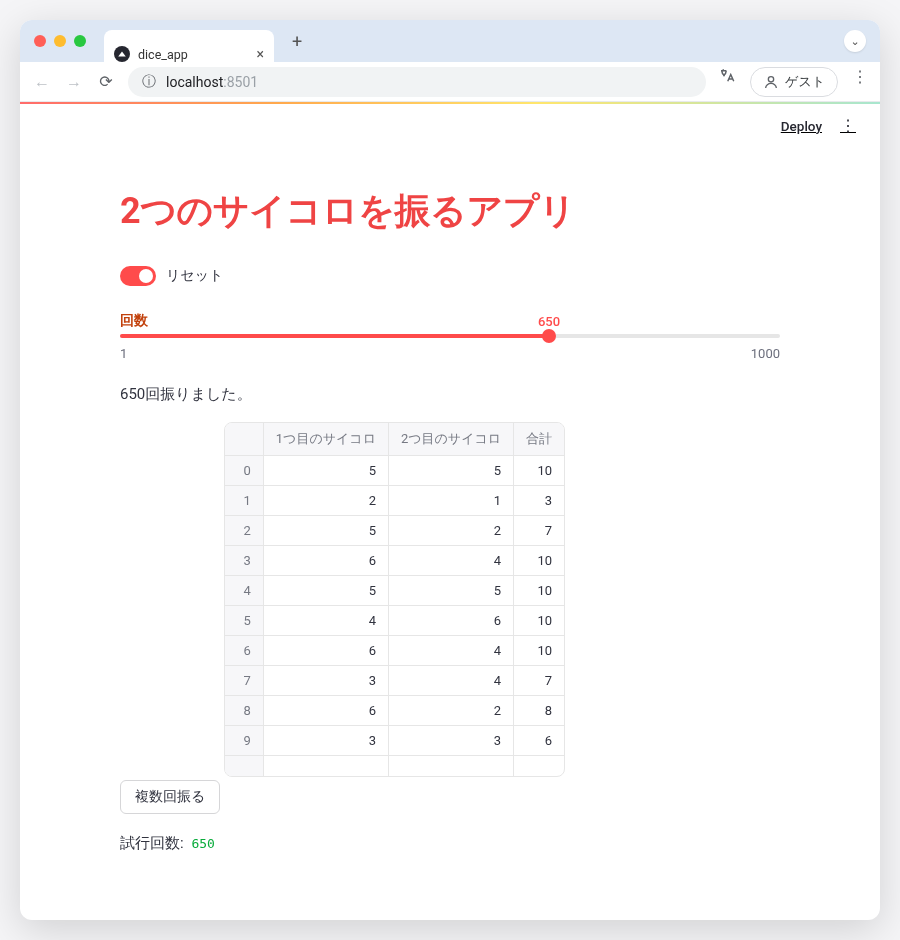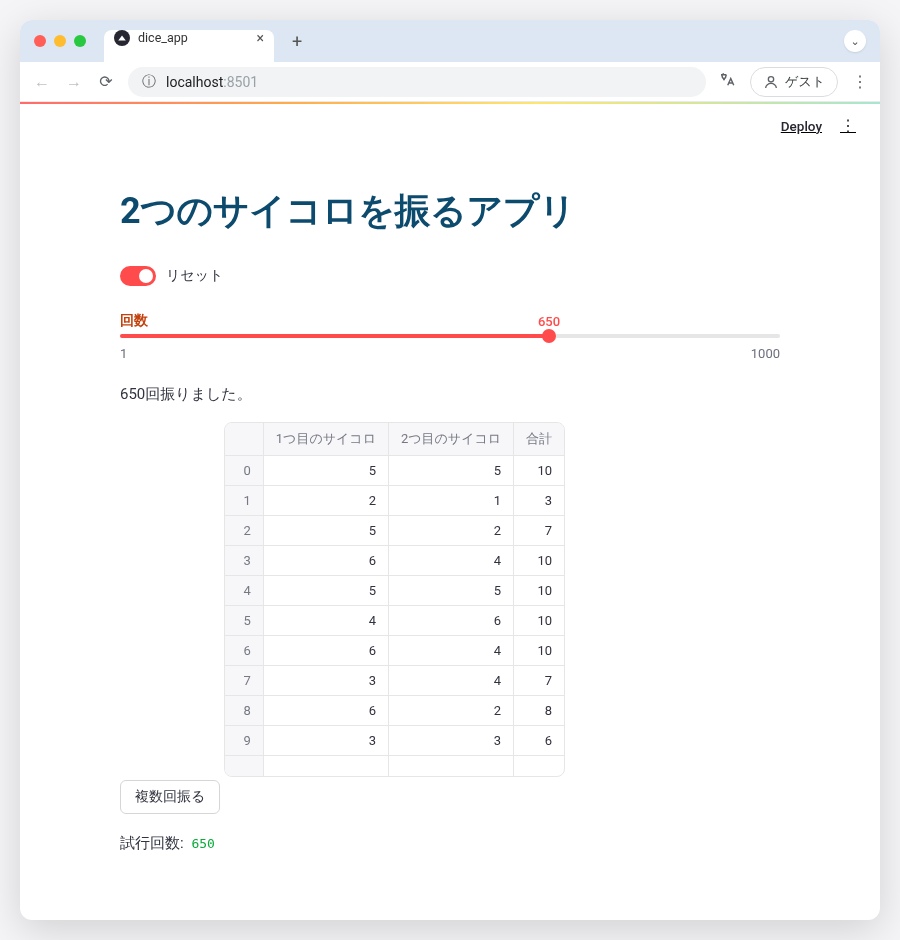--- a/index.html
+++ b/index.html
@@ -4,54 +4,54 @@
 <style>
 * { box-sizing: border-box; margin: 0; padding: 0; }
 body { font-family: -apple-system, BlinkMacSystemFont, "Segoe UI", Roboto, sans-serif; background: #f5f5f7; width: 900px; height: 940px; overflow: hidden; }
 .window { width: 860px; height: 900px; margin: 20px; background: #fff; border-radius: 12px; box-shadow: 0 10px 40px rgba(0,0,0,0.15); overflow: hidden; display: flex; flex-direction: column; position: relative; }
 .titlebar { background: #dde7f4; height: 42px; display: flex; align-items: center; padding: 0 14px; gap: 8px; }
 .traffic { display: flex; gap: 8px; }
 .tl { width: 12px; height: 12px; border-radius: 50%; }
 .tl.red { background: #ff5f57; }
 .tl.yellow { background: #febc2e; }
 .tl.green { background: #28c840; }
-.tab { background: #fff; border-radius: 8px 8px 0 0; height: 32px; margin-top: 10px; margin-left: 10px; display: flex; align-items: flex-start; padding: 0 10px 0 10px; gap: 8px; font-size: 12.5px; color: #333; min-width: 170px; }
+.tab { background: #fff; border-radius: 8px 8px 0 0; height: 32px; margin-top: 10px; margin-left: 10px; display: flex; align-items: flex-end; padding: 0 10px 0 10px; gap: 8px; font-size: 12.5px; color: #333; min-width: 170px; }
 .favicon { width: 16px; height: 16px; border-radius: 50%; background: #262730; display: flex; align-items: center; justify-content: center; }
 .favicon svg { width: 10px; height: 10px; fill: #fff; }
 .tab-title { flex: 1; }
 .tab-close { font-size: 14px; color: #555; cursor: pointer; }
 .new-tab { margin-left: 10px; color: #555; font-size: 18px; cursor: pointer; }
 .titlebar-spacer { flex: 1; }
 .chev-btn { width: 22px; height: 22px; background: #fff; border-radius: 50%; display: flex; align-items: center; justify-content: center; font-size: 11px; color: #555; cursor: pointer; box-shadow: 0 1px 2px rgba(0,0,0,0.1); }
 
 .toolbar { background: #fff; height: 40px; display: flex; align-items: center; padding: 0 12px; gap: 12px; border-bottom: 1px solid #e8eaed; }
 .nav-icon { color: #5f6368; font-size: 16px; width: 20px; text-align: center; cursor: pointer; }
 .nav-icon.disabled { color: #bdc1c6; cursor: default; }
 .addr { flex: 1; background: #f1f3f4; border-radius: 18px; height: 30px; display: flex; align-items: center; padding: 0 14px; gap: 10px; font-size: 14px; color: #3c4043; }
 .addr-info { font-size: 14px; color: #5f6368; }
 .addr-text { color: #9aa0a6; }
 .addr-text .host { color: #202124; }
-.toolbar-right { display: flex; align-items: center; gap: 14px; }
+.toolbar-right { display: flex; gap: 14px; }
 .translate-icon { color: #5f6368; font-size: 15px; cursor: pointer; }
 .guest-btn { border: 1px solid #dadce0; border-radius: 16px; height: 30px; padding: 0 12px; display: flex; align-items: center; gap: 6px; font-size: 13px; color: #3c4043; cursor: pointer; }
 .guest-btn svg { width: 16px; height: 16px; }
 .dots { color: #5f6368; font-size: 16px; cursor: pointer; }
 
 .gradient-bar { height: 2px; background: linear-gradient(90deg, #ff6b6b 0%, #ffa94d 30%, #ffe66d 60%, #a8e6cf 100%); }
 
 .content-wrap { flex: 1; overflow-y: auto; position: relative; }
 .content-wrap::-webkit-scrollbar { width: 8px; }
 .content-wrap::-webkit-scrollbar-thumb { background: #c1c1c1; border-radius: 4px; }
 
 .app-header { display: flex; justify-content: flex-end; align-items: center; padding: 12px 24px; gap: 18px; text-decoration: underline; }
 .deploy-btn { font-size: 13.5px; color: #262730; cursor: pointer; font-weight: 500; }
 .app-menu { font-size: 16px; cursor: pointer; color: #262730; }
 
 .main { max-width: 700px; margin: 0 auto; padding: 40px 20px 20px; }
-h1 { font-size: 36px; font-weight: 700; color: #0c4a6e; margin-bottom: 30px; letter-spacing: -0.5px; }
+h1 { font-size: 36px; font-weight: 700; color: #ef4444; margin-bottom: 30px; letter-spacing: -0.5px; }
 
 .toggle-row { display: flex; align-items: center; gap: 10px; margin-bottom: 26px; }
 .toggle { width: 36px; height: 20px; background: #ff4b4b; border-radius: 10px; position: relative; cursor: pointer; }
 .toggle-knob { width: 14px; height: 14px; background: #fff; border-radius: 50%; position: absolute; top: 3px; right: 3px; }
 .toggle-label { font-size: 14px; color: #31333f; }
 
 .slider-label { font-size: 14px; color: #c2410c; margin-bottom: 4px; font-weight: bold; }
 .slider-wrap { position: relative; margin-bottom: 6px; }
 .slider-value { position: absolute; top: -20px; font-size: 13px; color: #ff4b4b; font-weight: 500; transform: translateX(-50%); }
 .slider-track { height: 4px; background: #e6e6e6; border-radius: 2px; position: relative; }

